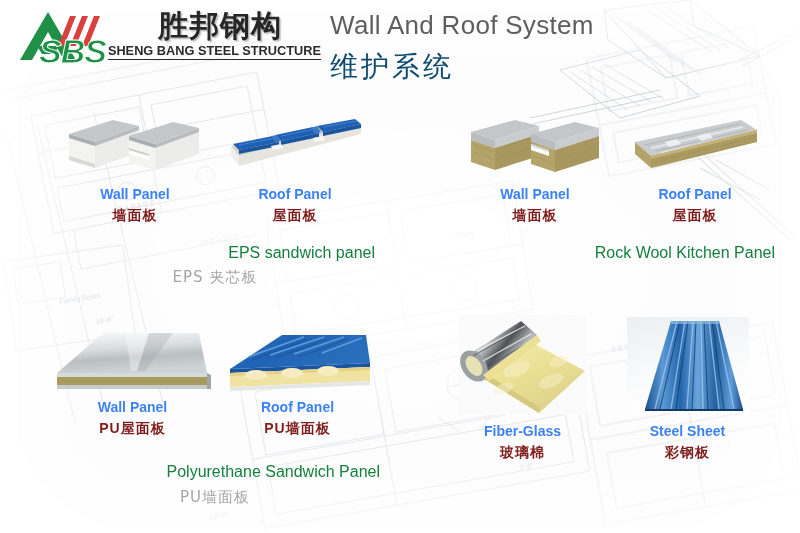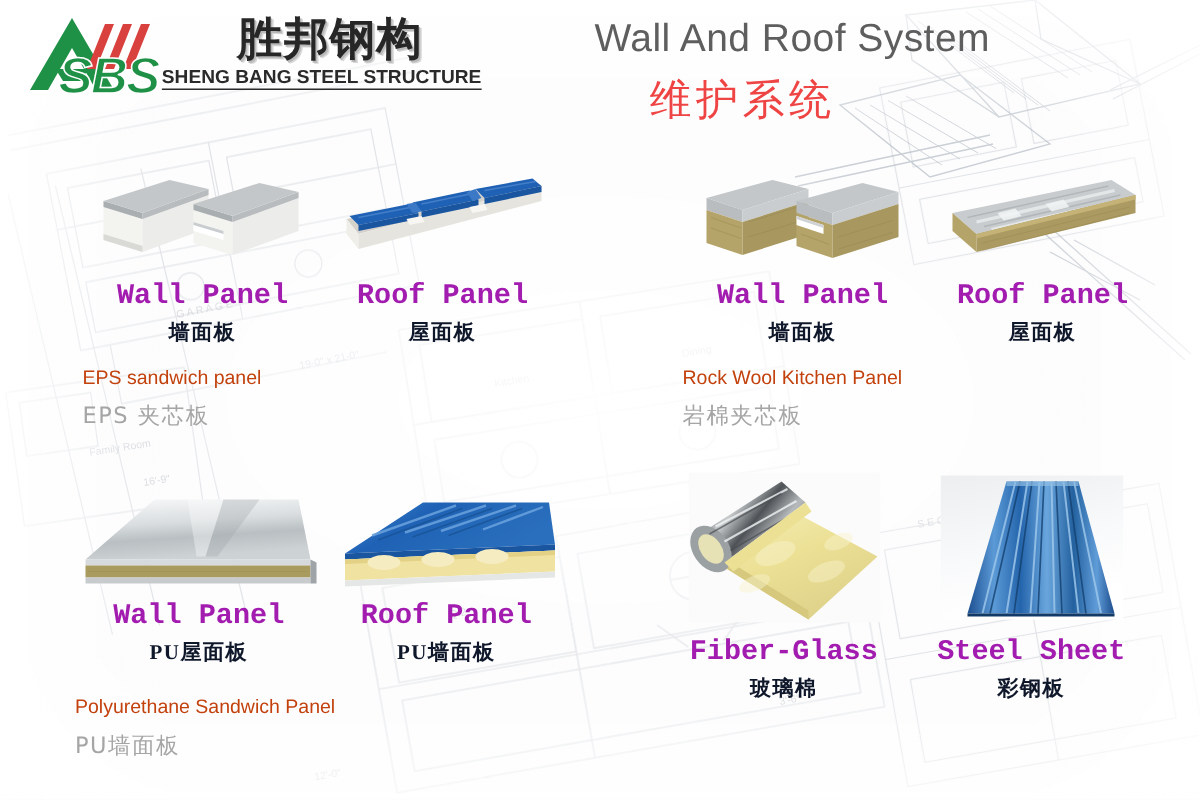--- a/index.html
+++ b/index.html
@@ -46,48 +46,48 @@
     position:absolute;left:25px;top:28px;
     font-family:"Liberation Sans",sans-serif;
     font-weight:bold;font-style:italic;font-size:34px;
     color:#1f9147;letter-spacing:-1px;
     -webkit-text-stroke:1px #ffffff;
   }
 
   
   #title-en{
     position:absolute;left:330px;top:10px;width:330px;
-    text-align:right;font-size:26px;color:#5e5e5e;
+    text-align:left;font-size:26px;color:#5e5e5e;
     letter-spacing:.3px;
   }
   #title-cn{
     position:absolute;left:330px;top:48px;width:330px;
-    text-align:center;font-family:"DejaVu Sans",sans-serif;
-    font-size:28px;color:#ef4444;letter-spacing:3px;
+    font-family:"DejaVu Sans",sans-serif;
+    font-size:28px;color:#0c4a6e;letter-spacing:3px;
   }
 
   
   .group{position:absolute;}
   .item{position:absolute;text-align:center;}
   .art{position:relative;margin:0 auto;}
   .lbl-en{
-    font-size:19px;font-weight:bold;color:#a21caf;
-    margin-top:4px;white-space:nowrap;font-family:Liberation Mono, monospace;
+    font-size:14px;font-weight:bold;color:#3b82f6;
+    margin-top:4px;white-space:nowrap;
   }
   .lbl-cn{
-    font-family:Liberation Serif, serif;
-    font-size:14px;color:#0f172a;font-weight:bold;
+    font-family:Liberation Sans, sans-serif;
+    font-size:14px;color:#7f1d1d;font-weight:bold;
     margin-top:5px;white-space:nowrap;letter-spacing:1px;
   }
   .grp-en{
-    position:absolute;width:100%;text-align:left;
-    font-size:13px;color:#c2410c;white-space:nowrap;
+    position:absolute;width:100%;text-align:right;
+    font-size:16px;color:#15803d;white-space:nowrap;
   }
   .grp-cn{
-    position:absolute;width:100%;text-align:left;
+    position:absolute;width:100%;text-align:center;
     font-family:"DejaVu Sans",sans-serif;
     font-size:15px;color:#a5a5a5;white-space:nowrap;letter-spacing:1px;
   }
 </style>
 </head>
 <body>
 
 <div id="stage">
 
   <div class="bp">
@@ -342,21 +342,20 @@
             <line x1="30" y1="55" x2="128" y2="30"></line>
           </g>
           <polygon points="26,44 132,18 132,21 26,47" fill="#c4b277"></polygon>
         </svg>
       </div>
       <div class="lbl-en">Roof Panel</div>
       <div class="lbl-cn">屋面板</div>
     </div>
 
     <div class="grp-en" style="top:132px">Rock Wool Kitchen Panel</div>
-    <div class="grp-cn" style="top:156px">岩棉夹芯板</div>
   </div>
 
   <div class="group" style="left:50px;top:325px;width:330px;height:165px">
 
     <div class="item" style="left:0px;top:0px;width:165px">
       <div class="art" style="width:160px;height:70px">
         <svg width="160" height="70" viewBox="0 0 160 70">
           <defs>
             <linearGradient id="pufaceg" x1="0" y1="0" x2="0.25" y2="1">
               <stop offset="0%" stop-color="#fafbfb"></stop>

